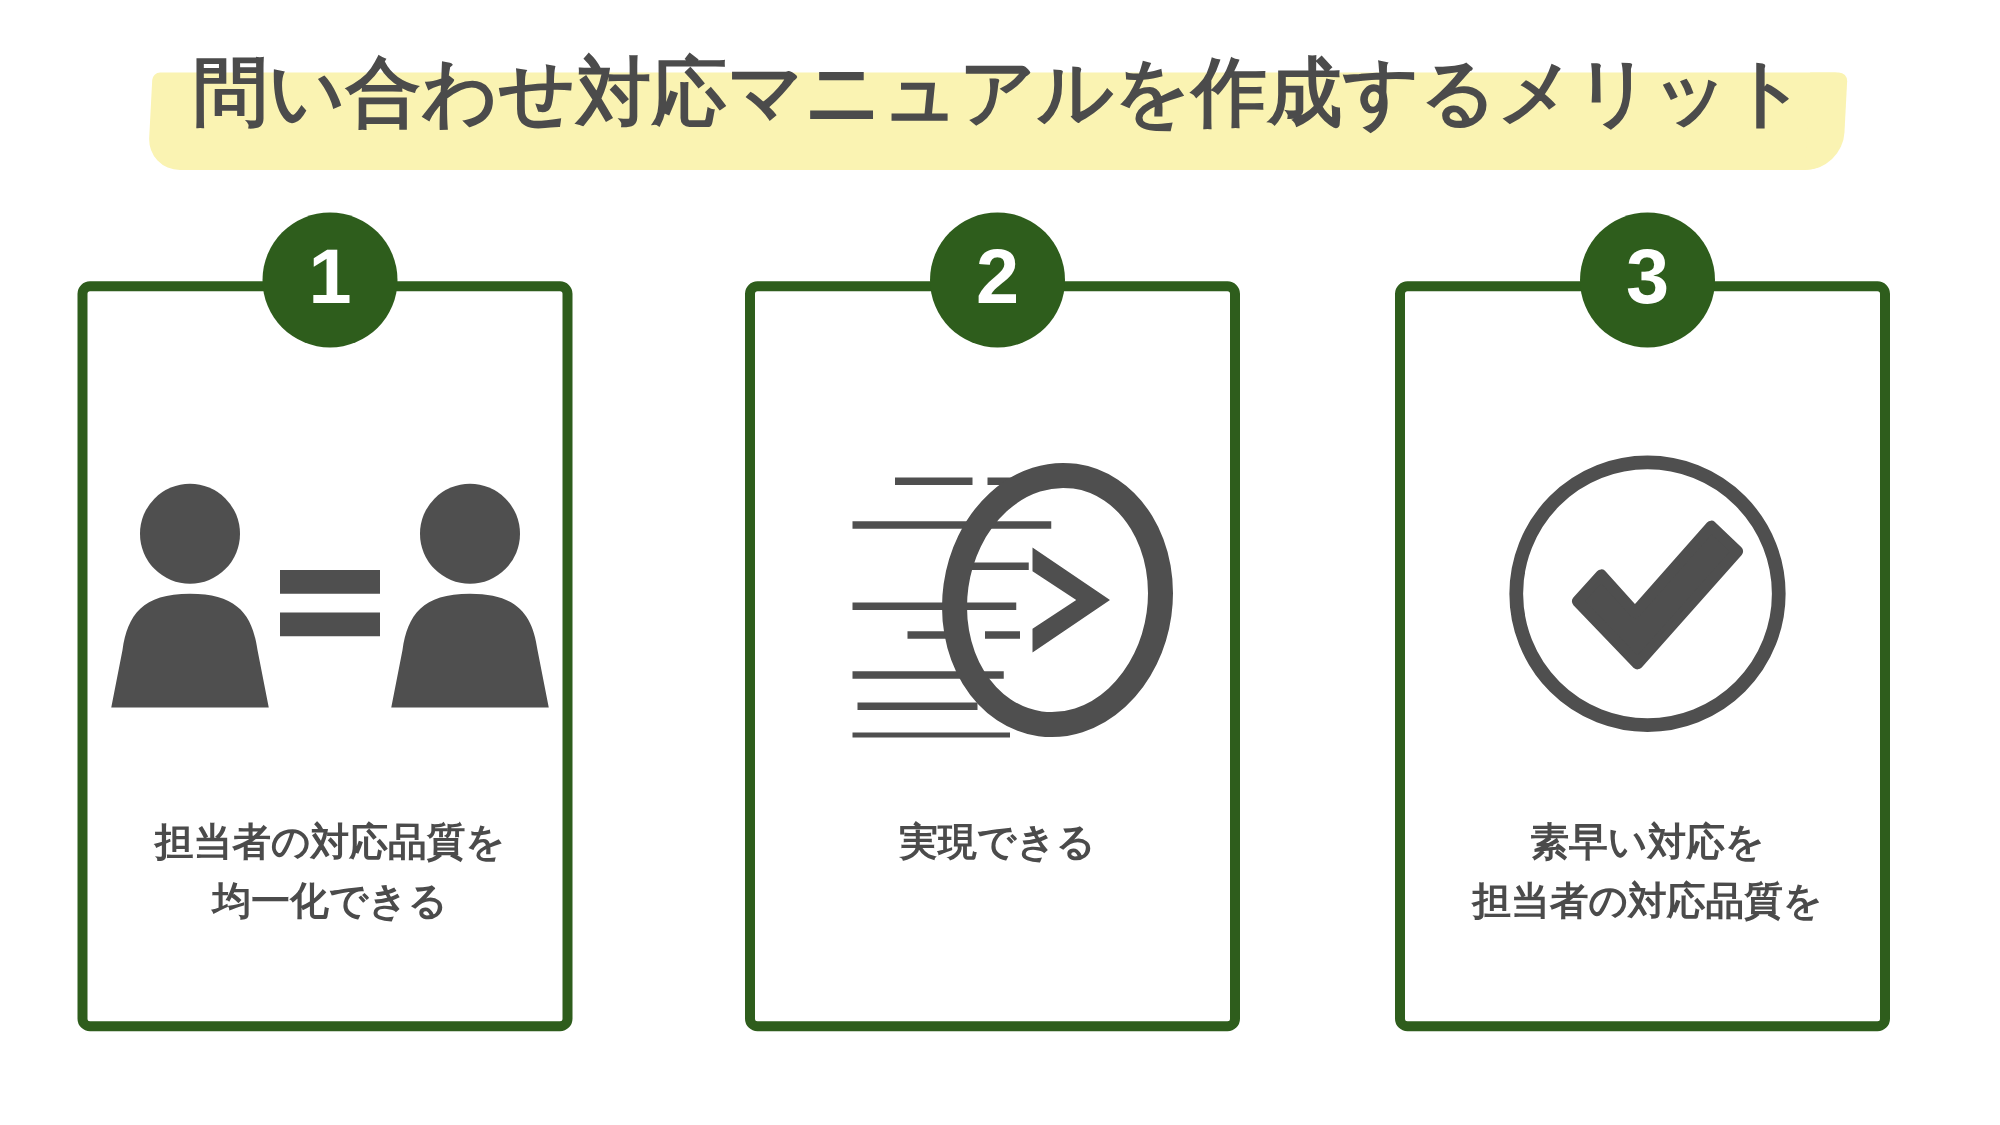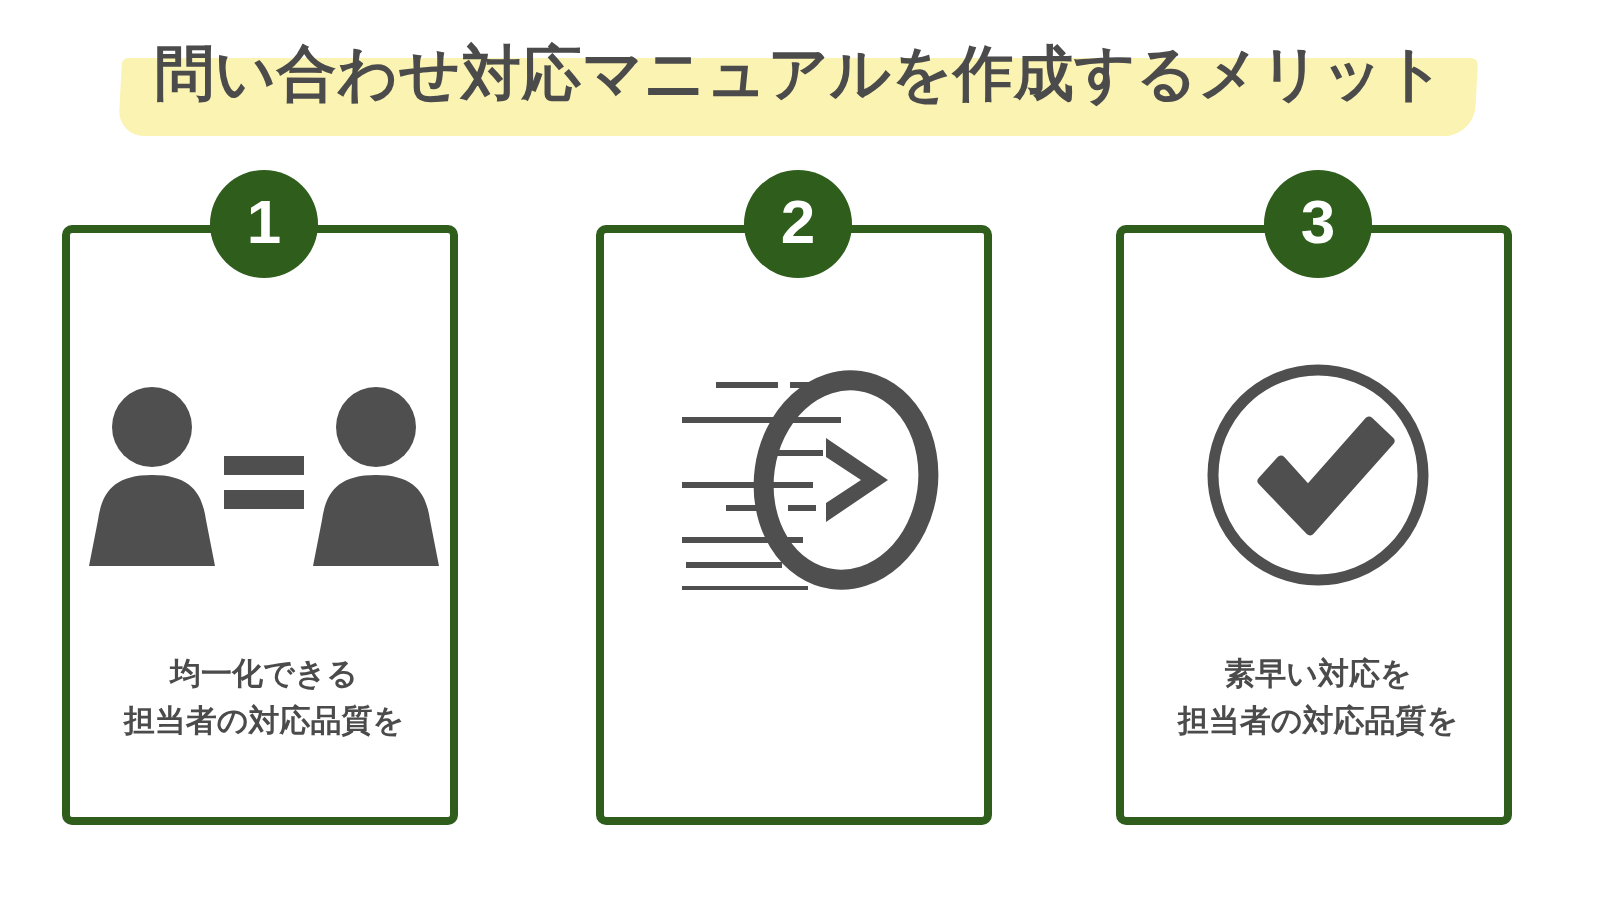--- a/index.html
+++ b/index.html
@@ -157,22 +157,22 @@
 
         <rect x="140" y="76" width="80" height="19" fill="#4f4f4f"></rect>
         <rect x="140" y="110" width="80" height="19" fill="#4f4f4f"></rect>
 
         <circle cx="292" cy="47" r="40" fill="#4f4f4f"></circle>
         <path d="M292 95 C 254 95, 242 112, 238 140 L 229 186 L 355 186 L 346 140 C 342 112, 330 95, 292 95 Z" fill="#4f4f4f"></path>
       </svg>
     </div>
 
     <div class="card-caption">
+      <span class="line">担当者の対応品質を</span>
       <span class="line">均一化できる</span>
-      <span class="line">担当者の対応品質を</span>
     </div>
   </div>
 
   <div class="card-wrap c1">
     <div class="card-box"></div>
     <div class="card-badge">2</div>
 
     <div class="card-icon">
       <svg width="300" height="230" viewBox="0 0 300 230" aria-hidden="true">
         <g stroke="#4f4f4f" stroke-width="6" stroke-linecap="butt">
@@ -188,20 +188,21 @@
           <line x1="34" y1="229" x2="160" y2="229"></line>
         </g>
 
         <ellipse cx="198" cy="120" rx="82" ry="100" fill="none" stroke="#4f4f4f" stroke-width="20" transform="rotate(8 198 120)"></ellipse>
 
         <path d="M178 78 L 240 120 L 178 162 L 178 143 L 213 120 L 178 97 Z" fill="#4f4f4f"></path>
       </svg>
     </div>
 
     <div class="card-caption">
+      <span class="line">実現できる</span>
     </div>
   </div>
 
   <div class="card-wrap c2">
     <div class="card-box"></div>
     <div class="card-badge">3</div>
 
     <div class="card-icon">
       <svg width="240" height="240" viewBox="0 0 240 240" aria-hidden="true">
         <circle cx="120" cy="120" r="105" fill="none" stroke="#4f4f4f" stroke-width="11"></circle>

